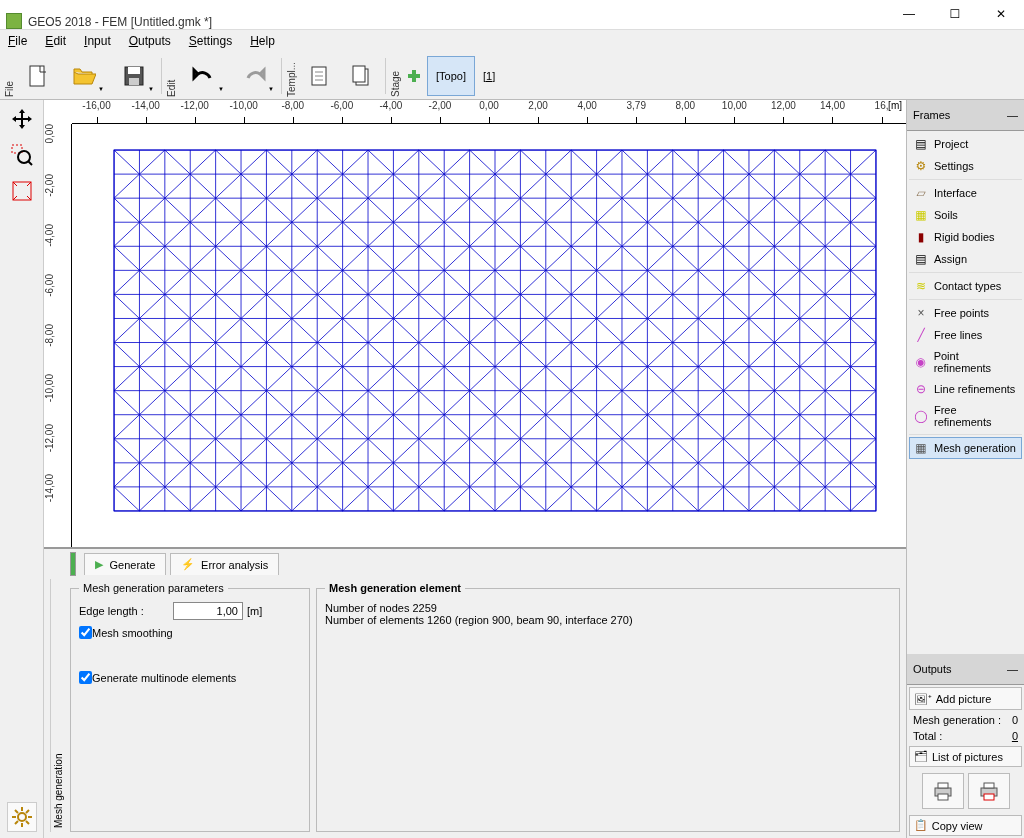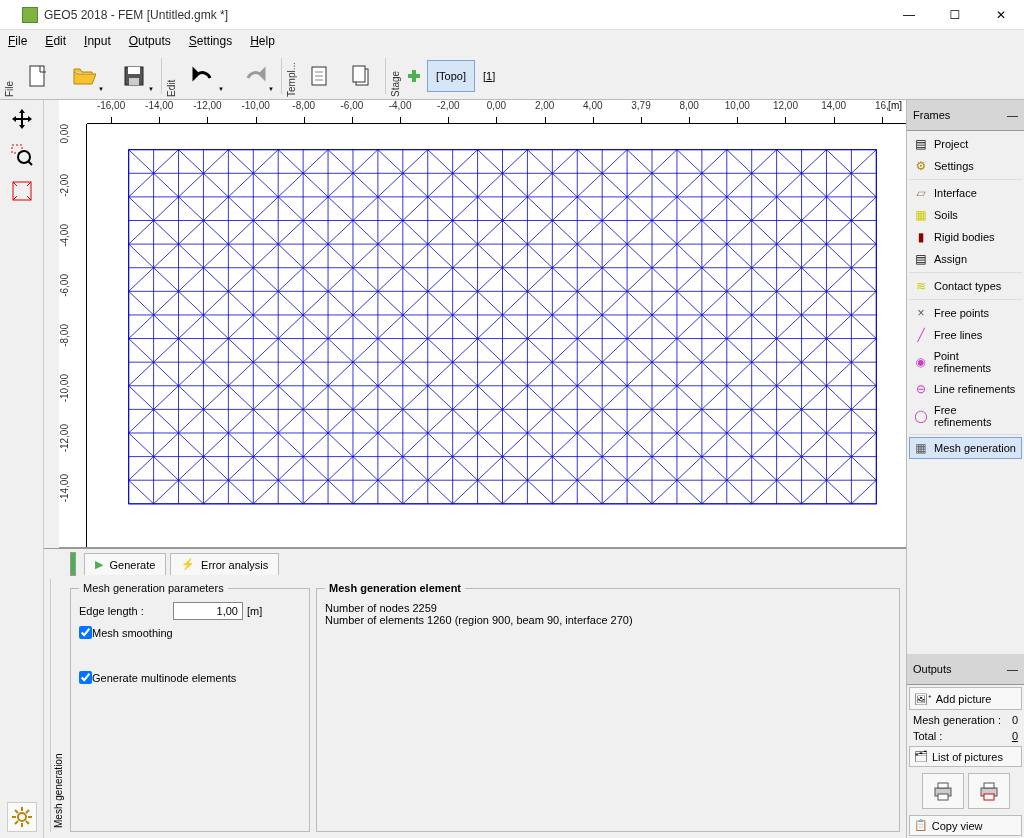--- a/index.html
+++ b/index.html
@@ -1,38 +1,38 @@
 <!DOCTYPE html>
 <html><head>
 <meta charset="utf-8">
 <style>
   * { box-sizing: border-box; margin: 0; padding: 0; }
   body { font-family: "Segoe UI", Tahoma, sans-serif; font-size: 11px; background: #f0f0f0; width: 1024px; height: 838px; overflow: hidden; display: flex; flex-direction: column; }
-  .titlebar { background: #fff; height: 30px; display: flex; align-items: center; padding: 0 0 0 22px; border-bottom: 1px solid #ddd; }
+  .titlebar { background: #fff; height: 30px; display: flex; align-items: flex-end; padding: 0 0 0 6px; border-bottom: 1px solid #ddd; }
   .titlebar .appicon { width: 16px; height: 16px; background: #7cb342; border: 1px solid #558b2f; margin-right: 6px; }
   .titlebar .title { flex: 1; font-size: 12px; color: #333; }
   .titlebar .winbtns { display: flex; }
   .titlebar .winbtns div { width: 46px; height: 30px; display: flex; align-items: center; justify-content: center; font-size: 12px; color: #000; }
   .menubar { background: #f0f0f0; height: 22px; display: flex; align-items: center; padding: 0 4px; gap: 10px; }
   .menubar .menuitem { padding: 2px 4px; font-size: 12px; color: #000; }
   .menubar .menuitem u { text-decoration: underline; }
   .toolbar { background: #f0f0f0; height: 48px; display: flex; align-items: center; padding: 0 2px; border-bottom: 1px solid #bbb; }
   .toolbar .vlabel { writing-mode: vertical-rl; transform: rotate(180deg); font-size: 10px; padding: 2px; color: #333; height: 46px; display: flex; align-items: center; }
   .toolbar .tbtn { width: 38px; height: 38px; margin: 0 2px; display: flex; align-items: center; justify-content: center; border: 1px solid transparent; position: relative; }
   .toolbar .tbtn.wide { width: 46px; }
   .toolbar .dropdown-ind { position: absolute; right: 2px; bottom: 2px; font-size: 6px; }
   .toolbar .sep { width: 1px; height: 36px; background: #ccc; margin: 0 2px; }
-  .topo-btn { border: 1px solid #7aa7d6; background: #d6e6f7; height: 32px; padding: 4px 8px; display: flex; align-items: center; margin: 12px 4px; }
+  .topo-btn { border: 1px solid #7aa7d6; background: #d6e6f7; height: 40px; padding: 4px 8px; display: flex; align-items: center; margin: 12px 4px; }
   .stage-link { padding: 4px; text-decoration: underline; color: #000; }
   .main-area { display: flex; flex: 1; min-height: 0; }
   .left-tools { width: 44px; background: #f0f0f0; border-right: 1px solid #ccc; display: flex; flex-direction: column; align-items: center; padding-top: 4px; gap: 6px; }
   .left-tools .lt { width: 30px; height: 30px; display: flex; align-items: center; justify-content: center; border: 1px solid transparent; }
   .left-tools .gear { margin-top: auto; margin-bottom: 6px; border: 1px solid #ccc; background: #fafafa; }
   .center-col { flex: 1; display: flex; flex-direction: column; min-width: 0; }
-  .canvas-wrap { flex: 1; position: relative; background: #fff; border-bottom: 1px solid #999; overflow: hidden; margin-left: 15px; }
+  .canvas-wrap { flex: 1; position: relative; background: #fff; border-bottom: 1px solid #999; overflow: hidden; }
   .ruler-h { position: absolute; top: 0; left: 28px; right: 0; height: 24px; background: #fff; display: flex; font-size: 10px; color: #333; }
   .ruler-h .tick { position: relative; height: 24px; display: flex; align-items: flex-start; justify-content: center; border-bottom: 1px solid #000; }
   .ruler-h .tick span { position: absolute; top: 0; }
   .ruler-h .tick::after { content: ""; position: absolute; bottom: 0; width: 1px; height: 6px; background: #000; left: 50%; }
   .ruler-v { position: absolute; top: 24px; left: 0; bottom: 0; width: 28px; background: #fff; font-size: 10px; color: #333; border-right: 1px solid #000; }
   .ruler-v .vtick { position: absolute; left: 0; right: 0; text-align: center; writing-mode: vertical-rl; transform: rotate(180deg); }
   .mesh-svg { position: absolute; top: 30px; left: 50px; right: 10px; bottom: 10px; }
   .bottom-panel { height: 290px; display: flex; flex-direction: column; background: #f0f0f0; border-top: 1px solid #999; }
   .bptabs { display: flex; gap: 4px; padding: 3px 6px 0 26px; align-items: center; }
   .bptabs .green-bar { width: 6px; height: 24px; background: #4CAF50; margin-right: 4px; border: 1px solid #999; }

